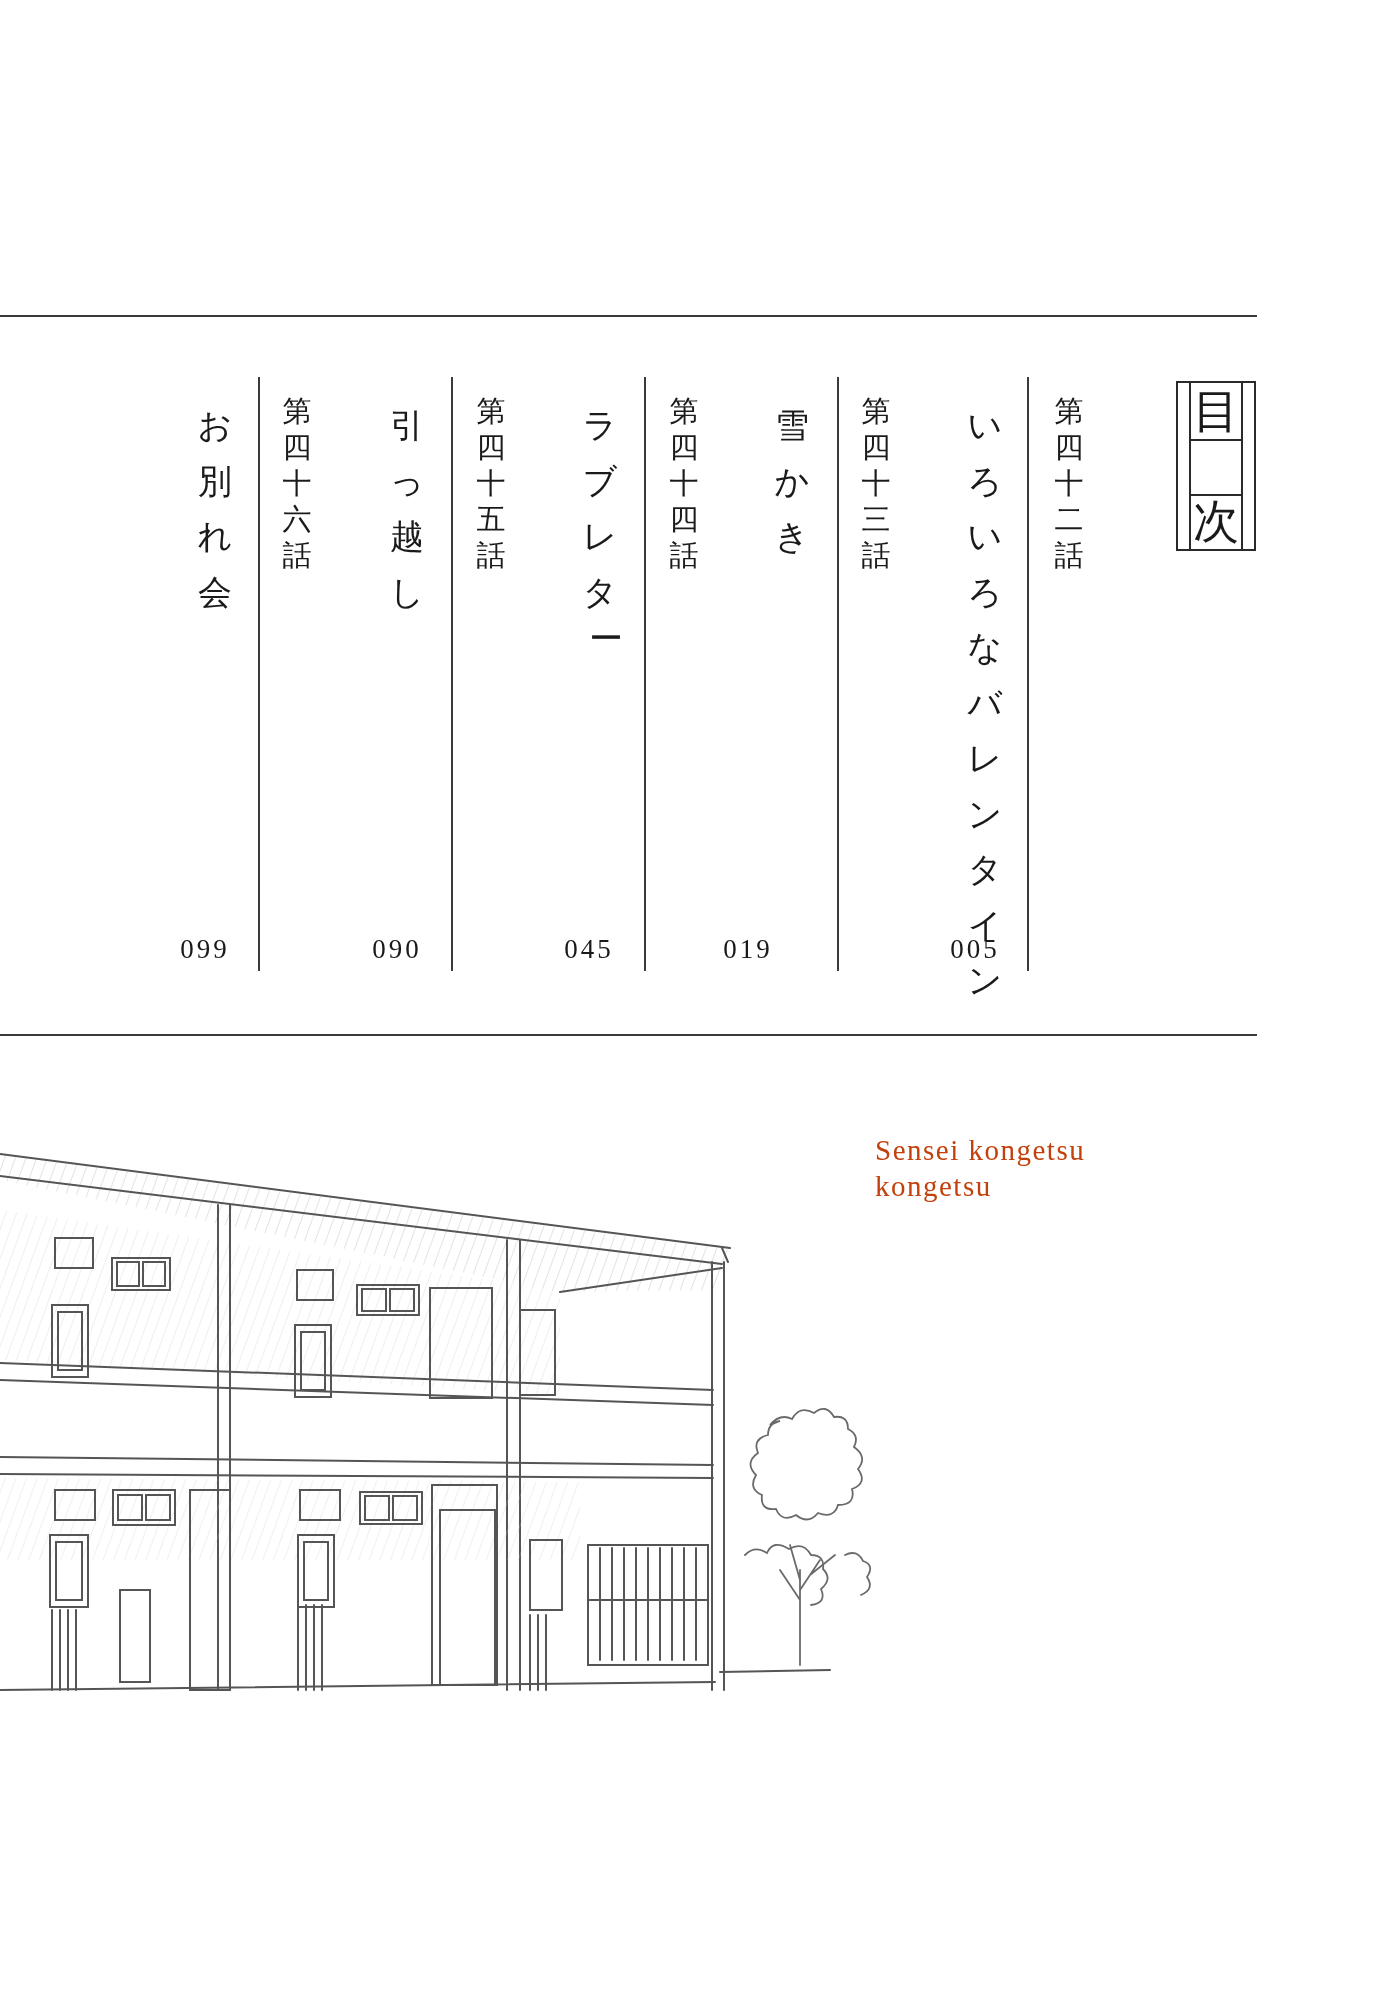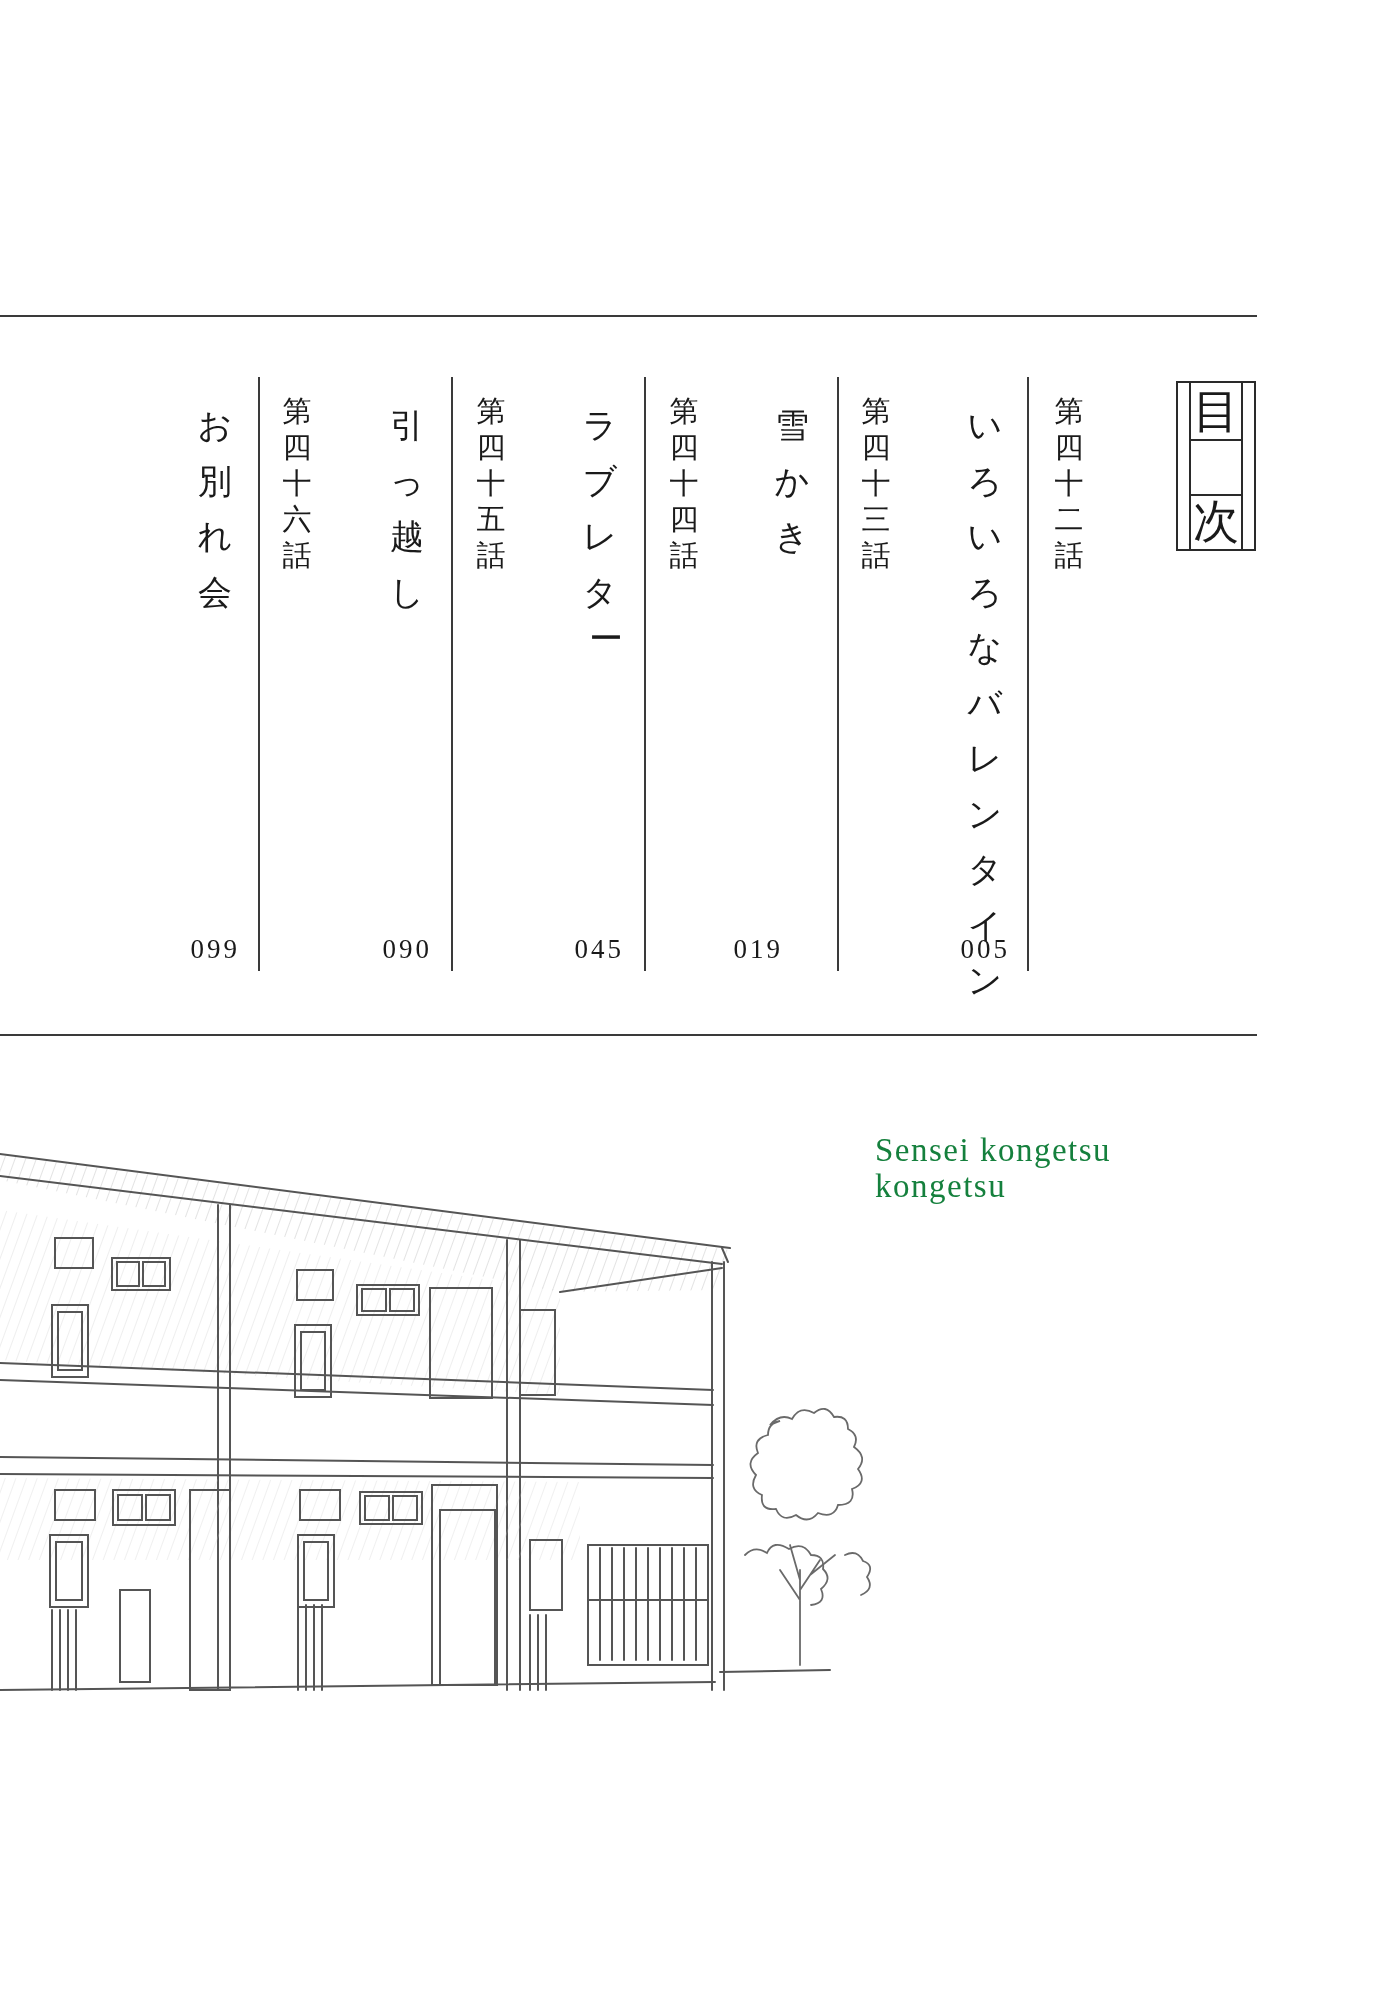--- a/index.html
+++ b/index.html
@@ -18,24 +18,24 @@
     .title-box .cell.mid { top: 56px; height: 55px; border-bottom: 2px solid #2a2a2a; }
     .title-box .cell.bot { bottom: 0; }
     .chapter-no { position: absolute; top: 393px; width: 34px;
                   font-size: 29px; line-height: 36px; text-align: center;
                   font-family: "DejaVu Serif", serif; }
     .chapter-no span { display: block; }
     .chapter-title { position: absolute; top: 398px; width: 44px;
                      font-size: 34px; line-height: 55.5px; text-align: center;
                      font-family: "DejaVu Serif", serif; }
     .chapter-title span { display: block; }
-    .page-num { position: absolute; top: 934px; width: 70px; text-align: right;
+    .page-num { position: absolute; top: 934px; width: 70px; text-align: center;
                 font-size: 27px; letter-spacing: 3px; font-family: "Liberation Serif", serif; }
-    .subtitle { position: absolute; left: 875px; top: 1132px; font-size: 33px;
-                line-height: 36px; letter-spacing: 1.5px; font-family: "Liberation Serif", serif; color: #15803d; }
+    .subtitle { position: absolute; left: 875px; top: 1132px; font-size: 29px;
+                line-height: 36px; letter-spacing: 1.5px; font-family: "Liberation Serif", serif; color: #c2410c; }
     .illustration { position: absolute; left: 0; top: 1130px; width: 900px; height: 580px; }
   </style>
 </head>
 <body>
 
 <div class="hline" style="top:315px; width:1257px;"></div>
 <div class="hline" style="top:1034px; width:1257px;"></div>
 
 <div class="title-box">
   <div class="inner">

